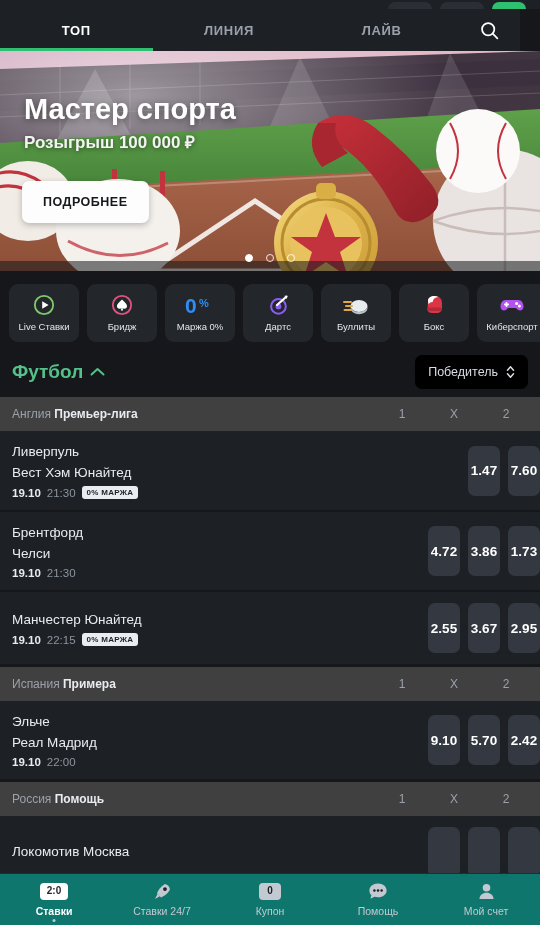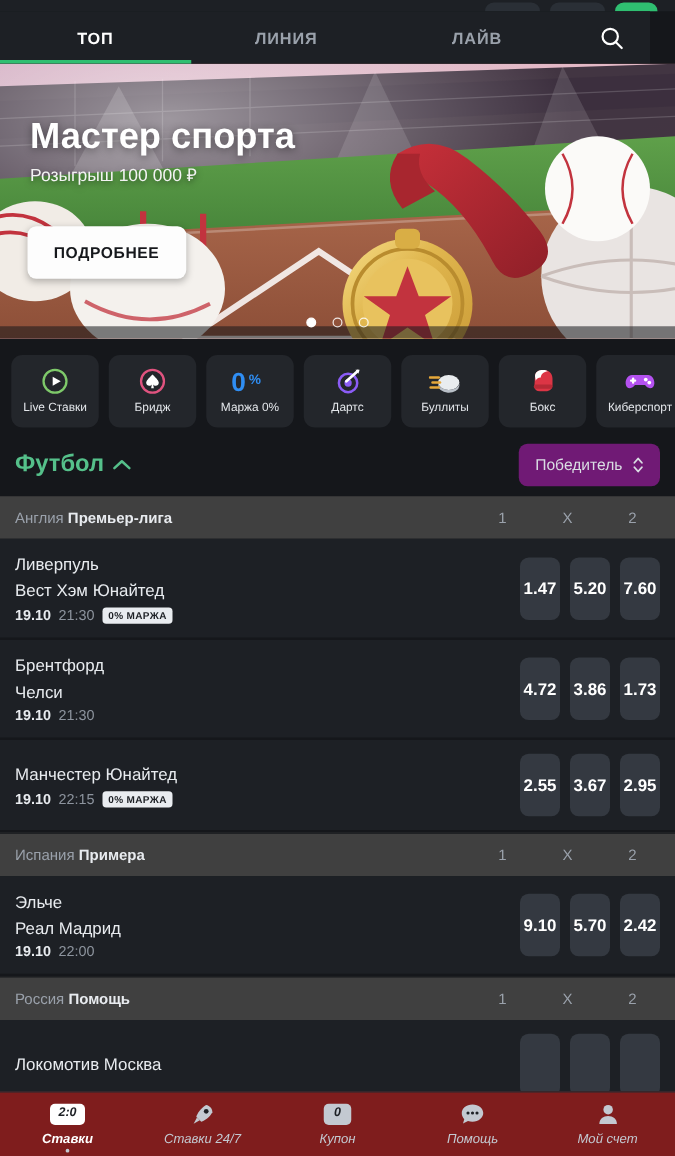--- a/index.html
+++ b/index.html
@@ -50,21 +50,21 @@
     position: absolute; top: 51px; left: 0; width: 540px; height: 220px;
     overflow: hidden; background: #6b4a52; cursor: pointer;
   }
   .banner svg { position: absolute; inset: 0; width: 540px; height: 220px; display: block; }
   .banner-text { position: absolute; left: 24px; top: 43px; z-index: 5; }
   .banner-title {
     font-size: 29px; font-weight: bold; color: #ffffff;
     text-shadow: 0 2px 7px rgba(0,0,0,.45); line-height: 1.05;
   }
   .banner-sub {
-    margin-top: 6px; font-size: 14px; font-weight: normal; color: #f3f3f3;
+    margin-top: 6px; font-size: 17px; font-weight: bold; color: #f3f3f3;
     text-shadow: 0 1px 5px rgba(0,0,0,.5);
   }
   .banner-btn {
     position: absolute; left: 22px; top: 130px; z-index: 5;
     background: #fdfdfd; color: #16181c;
     font-size: 12.5px; font-weight: bold; letter-spacing: .5px;
     padding: 14px 21px; border-radius: 7px; border: none; cursor: pointer;
     box-shadow: 0 2px 6px rgba(0,0,0,.25);
   }
   .dots { position: absolute; left: 0; right: 0; bottom: 9px; z-index: 5;
@@ -94,21 +94,21 @@
     position: absolute; top: 352px; left: 0; width: 540px; height: 40px;
     display: flex; align-items: center; padding: 0 12px;
   }
   .sport-name {
     font-size: 19px; font-weight: bold; color: #55c08a; cursor: pointer;
     display: flex; align-items: center; gap: 7px;
   }
   .sport-name svg { display: block; }
   .spacer { flex: 1; }
   .selector {
-    background: #701a75; color: #d9dde3; font-size: 12.5px;
+    background: #000000; color: #d9dde3; font-size: 12.5px;
     padding: 10px 13px; border-radius: 7px; cursor: pointer;
     display: flex; align-items: center; gap: 8px; white-space: nowrap;
   }
   .selector svg { display: block; }
 
   
   .list {
     position: absolute; top: 396px; left: 0; width: 540px; bottom: 52px;
     overflow: hidden; background: #15171b;
   }
@@ -117,21 +117,21 @@
     display: flex; align-items: center; padding: 0 12px;
     border-top: 1px solid #15171b; cursor: pointer;
   }
   .league-txt { font-size: 12px; color: #9aa1ab; }
   .league-txt b { color: #e8ebef; font-weight: bold; }
   .cols { display: flex; gap: 8px; margin-left: auto; }
   .col-h {
     width: 44px; text-align: center; font-size: 12px; color: #9aa1ab;
   }
   .match {
-    background: #1d2025; padding: 11px 12px 11px 12px;
+    background: #1d2025; padding: 11px 0 11px 12px;
     display: flex; align-items: center; border-bottom: 2px solid #15171b;
     min-height: 70px; cursor: pointer;
   }
   .teams { flex: 1; min-width: 0; }
   .team { font-size: 13.5px; color: #e8ebef; line-height: 1.52; white-space: nowrap; }
   .meta { margin-top: 3px; font-size: 11.5px; color: #8d949e; display: flex; align-items: center; gap: 6px; }
   .meta .d { color: #e8ebef; font-weight: bold; }
   .badge {
     background: #e9ecf0; color: #1d2025; font-size: 8px; font-weight: bold;
     padding: 2px 5px; border-radius: 3px; letter-spacing: .3px;
@@ -140,23 +140,22 @@
   .odd {
     width: 32px; height: 50px; background: #343941; border-radius: 7px;
     display: flex; align-items: center; justify-content: center;
     font-size: 13.5px; font-weight: bold; color: #ffffff; cursor: pointer;
   }
   .odd.empty { background: #343941; }
 
   
   .bottomnav {
     position: absolute; left: 0; bottom: 0; width: 540px; height: 52px;
-    background: #7f1d1d; display: flex; align-items: center;
+    background: #0f766e; display: flex; align-items: center;
     border-top: 1px solid #272b31;
-    font-style: italic;
   }
   .nav {
     flex: 1; height: 100%; display: flex; flex-direction: column;
     align-items: center; justify-content: center; gap: 4px;
     cursor: pointer; position: relative;
   }
   .nav-ico { height: 18px; display: flex; align-items: center; justify-content: center; }
   .nav-ico svg { display: block; }
   .nav-label { font-size: 10.5px; color: #c3c9d1; }
   .nav.active .nav-label { color: #ffffff; font-weight: bold; }
@@ -425,21 +424,20 @@
         <div class="team">Ливерпуль</div>
         <div class="team">Вест Хэм Юнайтед</div>
         <div class="meta">
           <span class="d">19.10</span>
           <span>21:30</span>
           <span class="badge">0% МАРЖА</span>
         </div>
       </div>
       <div class="odds">
         <div class="odd">1.47</div>
-        <div class="odd">5.20</div>
         <div class="odd">7.60</div>
       </div>
     </div>
 
     <div class="match">
       <div class="teams">
         <div class="team">Брентфорд</div>
         <div class="team">Челси</div>
         <div class="meta">
           <span class="d">19.10</span>

